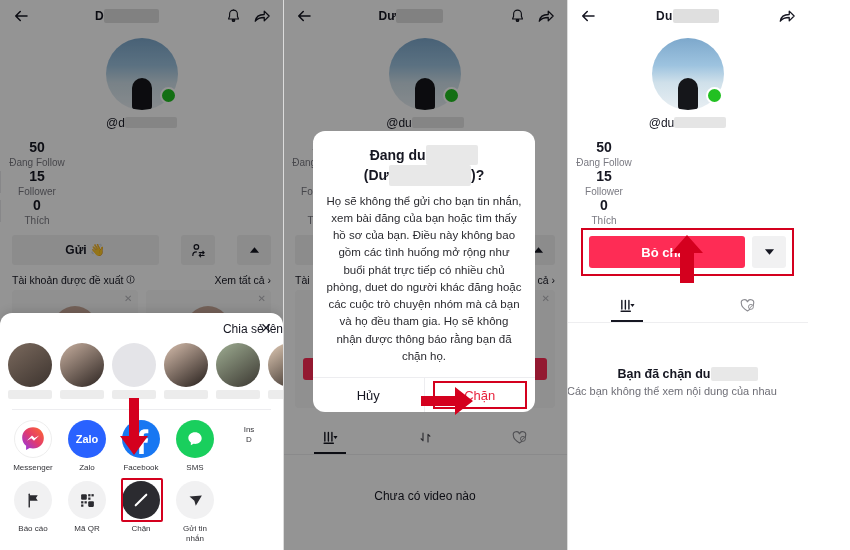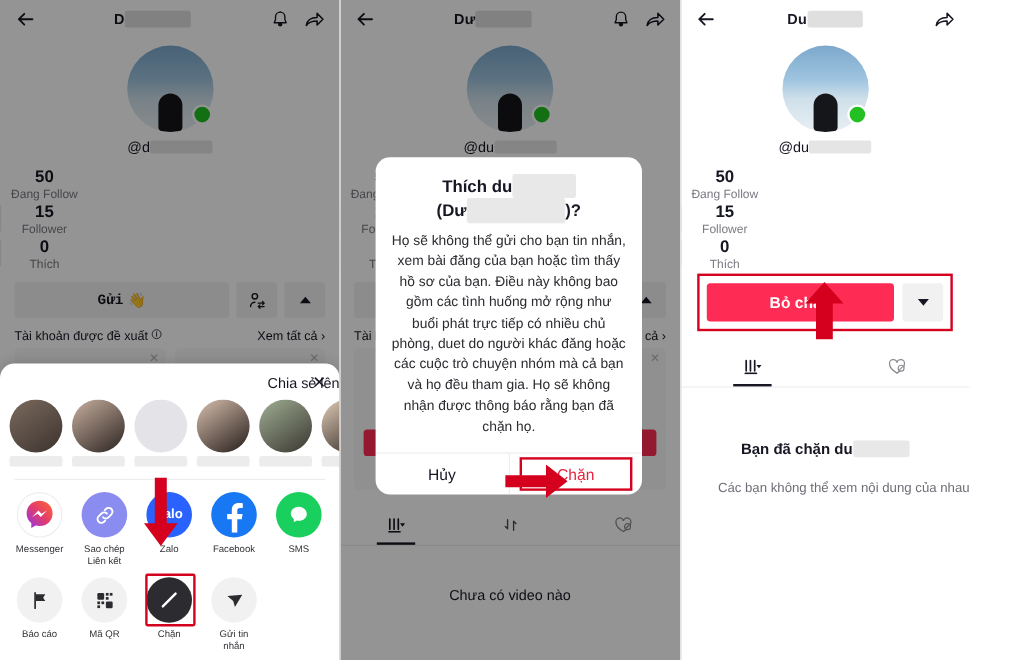--- a/index.html
+++ b/index.html
@@ -37,21 +37,21 @@
   .handle { margin-top: 6px; font-size: 12px; color: #161722; font-weight: 500; }
   .handle .redact { display:inline-block; width: 52px; height: 11px; vertical-align: -1px; background: rgba(150,150,150,0.25); border-radius: 2px; }
 
   .stats { display: flex; justify-content: center; margin-top: 9px; flex-direction: column; }
   .stat { width: 74px; text-align: center; position: relative; }
   .stat + .stat:before { content:""; position:absolute; left:0; top: 3px; height: 22px; width:1px; background:#e9e9ec; }
   .stat .num { font-size: 14px; font-weight: bold; color: #161722; }
   .stat .lbl { font-size: 10px; color: #7a7a82; margin-top: 2px; }
 
   
-  .actions { display:flex; gap: 6px; justify-content:space-between; margin-top: 9px; padding: 0 12px; font-family: Liberation Mono, monospace; }
+  .actions { display:flex; gap: 22px; justify-content:space-between; margin-top: 9px; padding: 0 12px; }
   .btn-send { flex:1; height: 30px; background:#f1f1f2; border-radius:3px; display:flex; align-items:center; justify-content:center;
               font-size: 12px; font-weight: bold; color:#161722; gap:4px; }
   .btn-sq { width: 34px; height: 30px; background:#f1f1f2; border-radius:3px; display:flex; align-items:center; justify-content:center; }
 
   .suggest { display:flex; justify-content:space-between; align-items:center; padding: 9px 12px 4px; }
   .suggest .s-left { font-size: 10.5px; color:#161722; display:flex; align-items:center; gap:3px; }
   .suggest .s-right { font-size: 10.5px; color:#161722; }
 
   .sugg-cards { display:flex; gap: 8px; padding: 0 12px; }
   .sugg-card { flex:1; background:#f8f8f8; border-radius:4px; height: 118px; position:relative; padding-top: 16px; text-align:center; }
@@ -100,21 +100,21 @@
   .dlg-btn.danger .hl-box2 { position:absolute; left: 8px; top: 3px; right: 8px; bottom: 3px; border:2.5px solid #d4001e; }
 
   
   .unblock-row { display:flex; gap: 7px; padding: 0 22px; margin-top: 10px; position:relative; }
   .btn-unblock { flex:1; height: 32px; background:#fe2c55; color:#fff; border-radius:3px; display:flex; align-items:center;
                  justify-content:center; font-size: 13px; font-weight: bold; }
   .btn-caret { width: 34px; height: 32px; background:#f1f1f2; border-radius:3px; display:flex; align-items:center; justify-content:center; }
   .hl-box3 { position:absolute; left: 14px; right: 14px; top: -8px; bottom: -8px; border: 2.5px solid #d4001e; }
   .blocked-title { text-align:center; font-size: 12.5px; font-weight: bold; color:#161722; margin-top: 44px; }
   .blocked-title .redact { display:inline-block; background: rgba(150,150,150,0.22); color: transparent; border-radius:2px; }
-  .blocked-sub { text-align:right; font-size: 11px; color:#6e6e76; margin-top: 20px; }
+  .blocked-sub { text-align:left; font-size: 11px; color:#6e6e76; margin-top: 4px; }
 
   .seam { position:absolute; top:0; bottom:0; width:1px; background:#dcdcdc; z-index:70; }
 </style>
 </head>
 <body>
 
 <div class="stage">
 
   <div class="panel p1">
     <div class="header">
@@ -253,30 +253,20 @@
                     <stop offset="1" stop-color="#ff6a2d"></stop>
                   </linearGradient>
                 </defs>
                 <path d="M18 4C10.6 4 5 9.5 5 16.6c0 3.9 1.8 7.3 4.7 9.6v5l4.3-2.4c1.2.3 2.6.5 4 .5 7.4 0 13-5.5 13-12.6S25.4 4 18 4z" fill="url(#mg)"></path>
                 <path d="M10.6 20.2l6.2-6.5 3.1 3.2 5.4-3.2-6.1 6.5-3.2-3.2-5.4 3.2z" fill="#fff"></path>
               </svg>
           </div>
           <div class="cell-lb">Messenger</div>
         </div>
         <div class="cell">
-          <div class="cell-ic" style="background:#8b8cf0">
-            <svg width="19" height="19" viewBox="0 0 24 24">
-                <path d="M10 14a4 4 0 0 0 5.7 0l3-3a4 4 0 1 0-5.7-5.7l-1.2 1.2" stroke="#fff" stroke-width="2" fill="none" stroke-linecap="round"></path>
-                <path d="M14 10a4 4 0 0 0-5.7 0l-3 3a4 4 0 1 0 5.7 5.7l1.2-1.2" stroke="#fff" stroke-width="2" fill="none" stroke-linecap="round"></path>
-              </svg>
-          </div>
-          <div class="cell-lb" style="white-space:pre-line">Sao chép
-Liên kết</div>
-        </div>
-        <div class="cell">
           <div class="cell-ic" style="background:#2962ff;color:#fff;font-size:11px">Zalo</div>
           <div class="cell-lb">Zalo</div>
         </div>
         <div class="cell">
           <div class="cell-ic" style="background:#1877f2">
             <svg width="30" height="30" viewBox="0 0 36 36">
                 <path d="M21.3 36V22.5h4.5l.8-5.3h-5.3v-3.4c0-1.5.5-2.6 2.7-2.6h2.8V6.5c-.5-.1-2.2-.2-4.1-.2-4.1 0-6.9 2.5-6.9 7v3.9h-4.6v5.3h4.6V36h5.5z" fill="#fff"></path>
               </svg>
           </div>
           <div class="cell-lb">Facebook</div>
@@ -453,21 +443,21 @@
             </svg>
         </div>
       </div>
       <div class="empty-msg">Chưa có video nào</div>
     </div>
 
     <div class="dim"></div>
 
     <div class="dialog">
       <div class="dlg-title">
-        <span>Thích du</span><span class="redact">ơngggg</span><br>
+        <span>Đang du</span><span class="redact">ơngggg</span><br>
         <span>(Dư</span><span class="redact">ơng Nguyễn</span><span>)?</span>
       </div>
       <div class="dlg-body">Họ sẽ không thể gửi cho bạn tin nhắn, xem bài đăng của bạn hoặc tìm thấy hồ sơ của bạn. Điều này không bao gồm các tình huống mở rộng như buổi phát trực tiếp có nhiều chủ phòng, duet do người khác đăng hoặc các cuộc trò chuyện nhóm mà cả bạn và họ đều tham gia. Họ sẽ không nhận được thông báo rằng bạn đã chặn họ.</div>
       <div class="dlg-btns">
         <div class="dlg-btn">Hủy</div>
         <div class="dlg-btn danger">
           <span>Chặn</span>
           <span class="hl-box2"></span>
         </div>
       </div>

